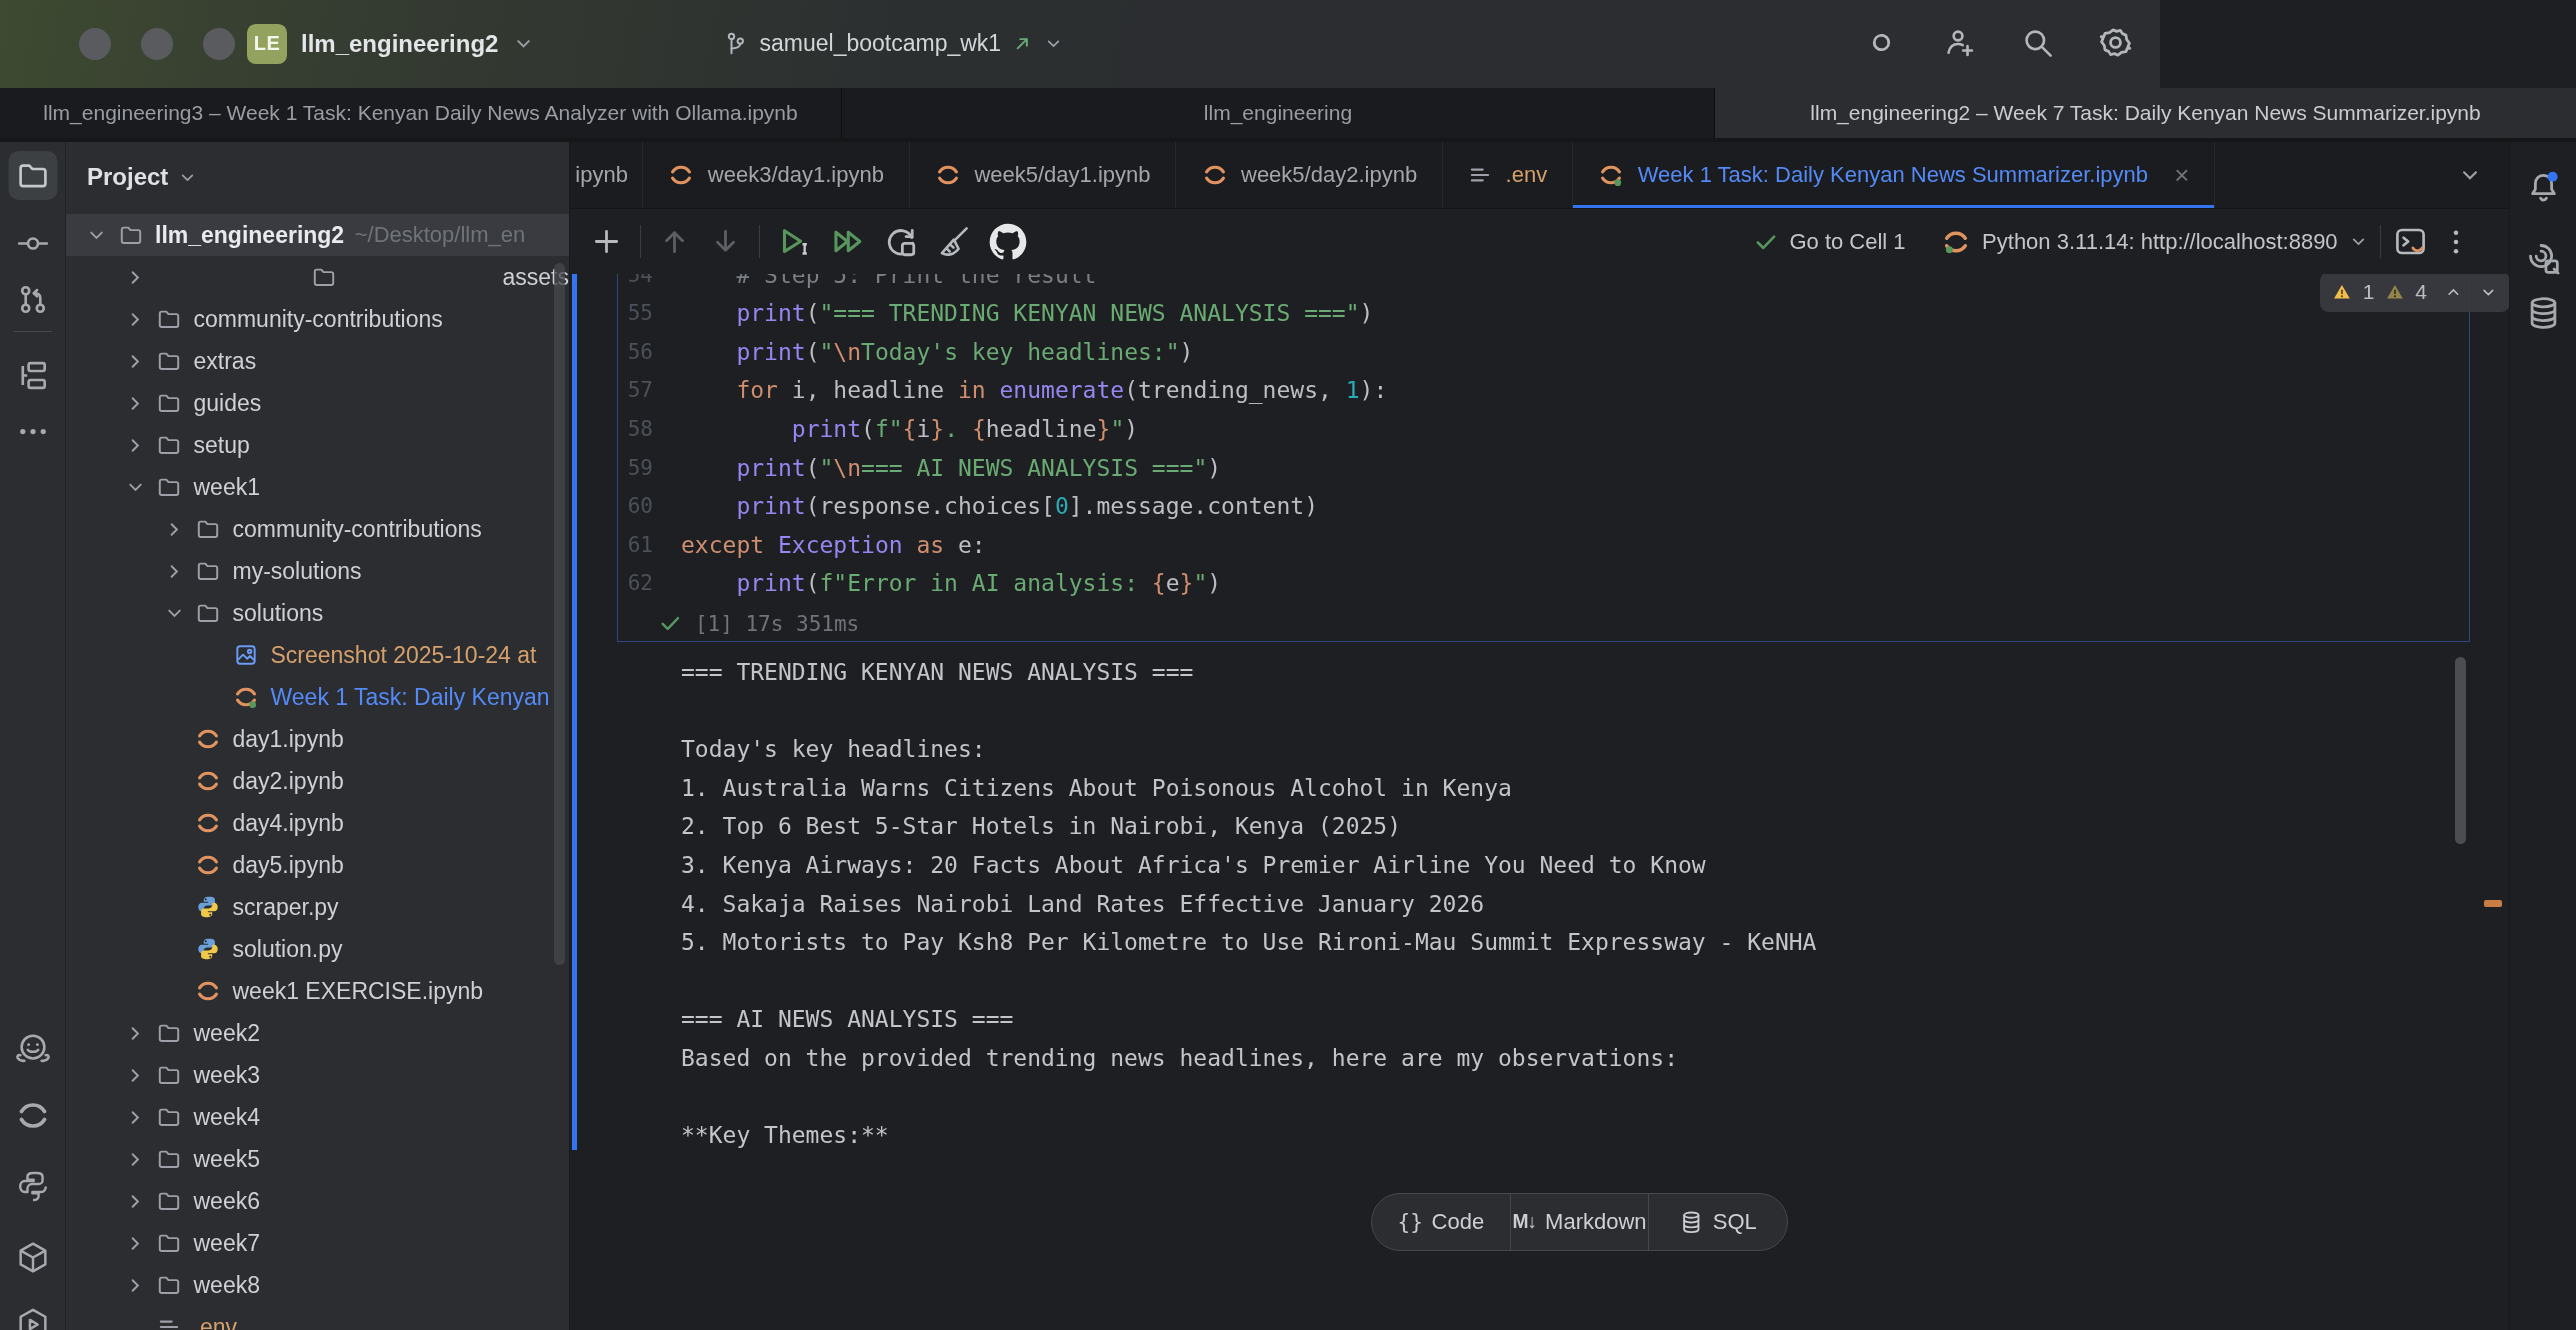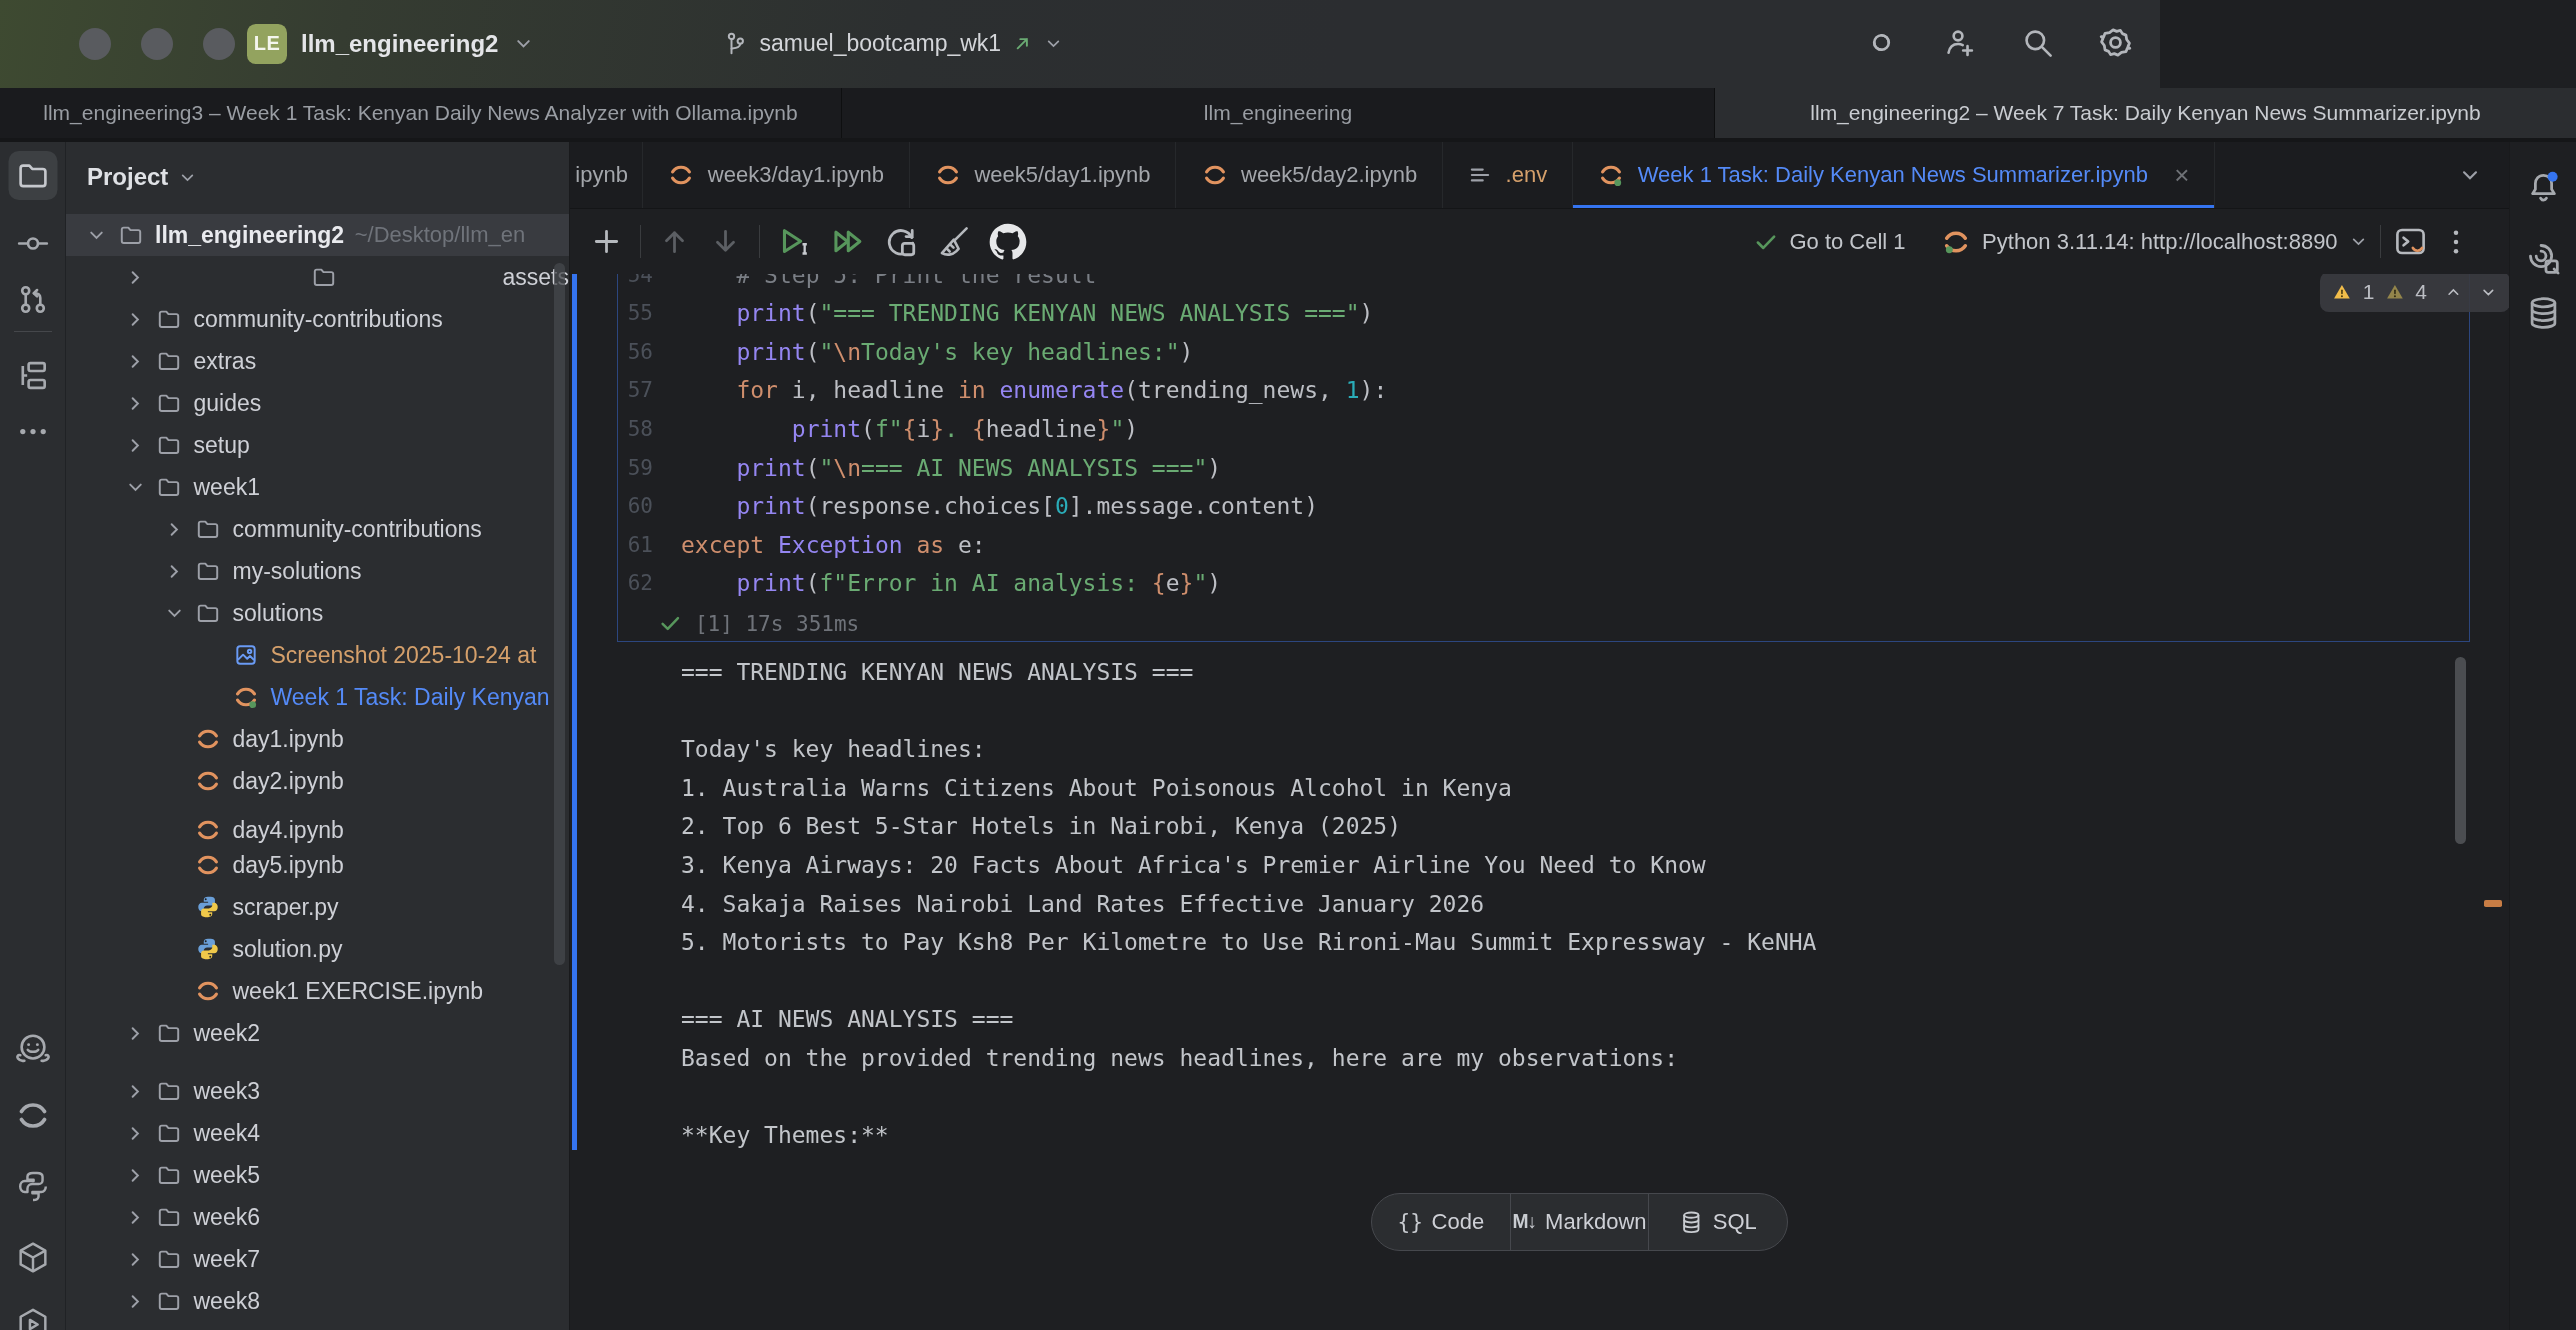--- a/index.html
+++ b/index.html
@@ -418,21 +418,21 @@
       <div class="trow" style="padding-left: 95px;">
         <span class="tchev"></span>
         <span class="tico">
           <svg class="svgi" width="28" height="28" viewBox="0 0 24 24" fill="none" stroke="#e1935f" stroke-width="2.7" stroke-linecap="round">
             <path d="M4.8 9.3A8.5 8.5 0 0 1 19.2 9.3"></path>
             <path d="M4.8 14.7a8.5 8.5 0 0 0 14.4 0"></path>
           </svg>
         </span>
         <span class="tlabel">day2.ipynb</span>
       </div>
-      <div class="trow" style="padding-left: 95px; align-items: flex-end;">
+      <div class="trow" style="padding-left: 95px;">
         <span class="tchev"></span>
         <span class="tico">
           <svg class="svgi" width="28" height="28" viewBox="0 0 24 24" fill="none" stroke="#e1935f" stroke-width="2.7" stroke-linecap="round">
             <path d="M4.8 9.3A8.5 8.5 0 0 1 19.2 9.3"></path>
             <path d="M4.8 14.7a8.5 8.5 0 0 0 14.4 0"></path>
           </svg>
         </span>
         <span class="tlabel">day4.ipynb</span>
       </div>
       <div class="trow" style="padding-left: 95px;">
@@ -485,21 +485,21 @@
             <path d="M9 6.5 14.5 12 9 17.5"></path>
           </svg>
         </span>
         <span class="tico">
           <svg class="svg i" width="26" height="26" viewBox="0 0 24 24" fill="none" stroke="#9da0a8" stroke-width="1.8" stroke-linejoin="round">
             <path d="M3.5 7c0-1 .8-1.8 1.8-1.8h4.2l2 2.3h7.2c1 0 1.8.8 1.8 1.8v8.2c0 1-.8 1.8-1.8 1.8H5.3c-1 0-1.8-.8-1.8-1.8z"></path>
           </svg>
         </span>
         <span class="tlabel">week2</span>
       </div>
-      <div class="trow" style="padding-left: 56px; margin-top: 16px;">
+      <div class="trow" style="padding-left: 56px;">
         <span class="tchev">
           <svg class="svgi" width="23" height="23" viewBox="0 0 24 24" fill="none" stroke="#9da0a8" stroke-width="2" stroke-linecap="round">
             <path d="M9 6.5 14.5 12 9 17.5"></path>
           </svg>
         </span>
         <span class="tico">
           <svg class="svg i" width="26" height="26" viewBox="0 0 24 24" fill="none" stroke="#9da0a8" stroke-width="1.8" stroke-linejoin="round">
             <path d="M3.5 7c0-1 .8-1.8 1.8-1.8h4.2l2 2.3h7.2c1 0 1.8.8 1.8 1.8v8.2c0 1-.8 1.8-1.8 1.8H5.3c-1 0-1.8-.8-1.8-1.8z"></path>
           </svg>
         </span>

